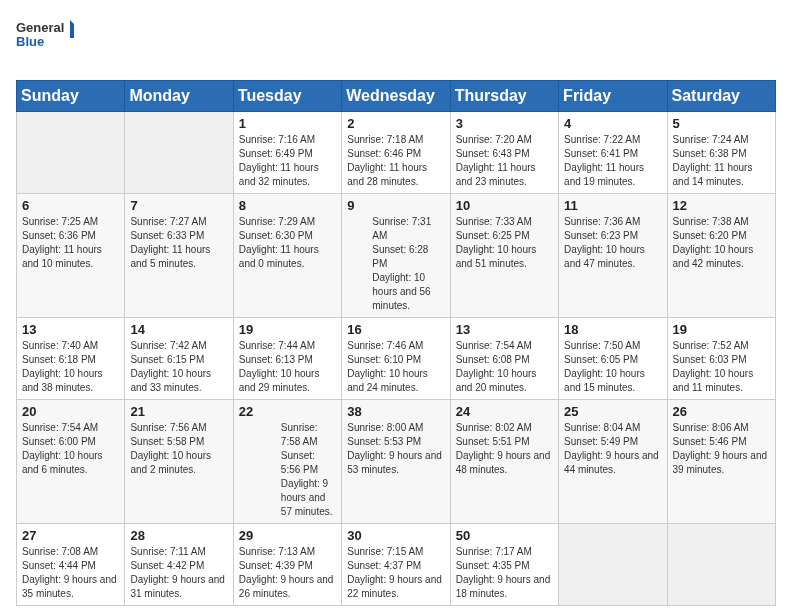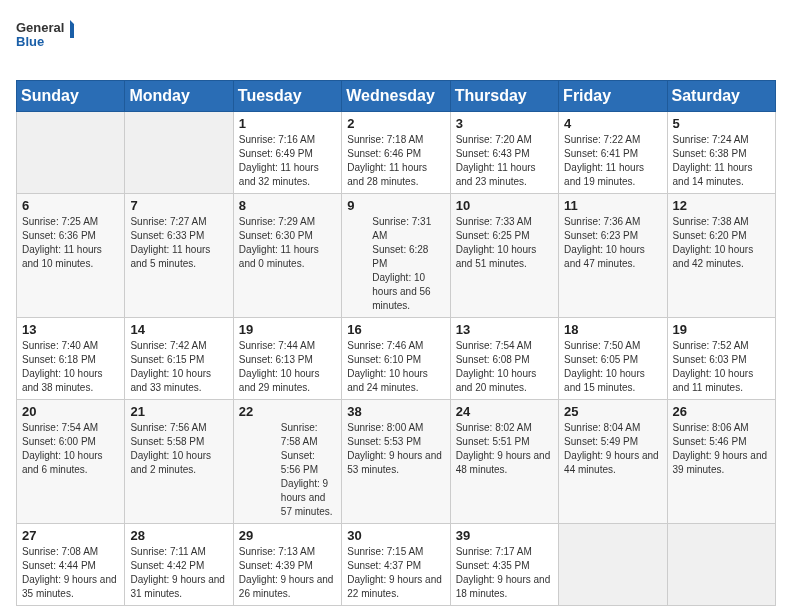--- a/index.html
+++ b/index.html
@@ -292,21 +292,21 @@
 Sunset: 4:39 PM
 Daylight: 9 hours and 26 minutes.</div>
         </td>
         <td>
           <span class="day-number">30</span>
           <div class="day-info" style="white-space: pre-line;">Sunrise: 7:15 AM
 Sunset: 4:37 PM
 Daylight: 9 hours and 22 minutes.</div>
         </td>
         <td>
-          <span class="day-number">39</span>
+          <span class="day-number">50</span>
           <div class="day-info" style="white-space: pre-line;">Sunrise: 7:17 AM
 Sunset: 4:35 PM
 Daylight: 9 hours and 18 minutes.</div>
         </td>
         <td class="empty-cell"></td>
         <td class="empty-cell"></td>
       </tr>
     </tbody>
 </table>
 

